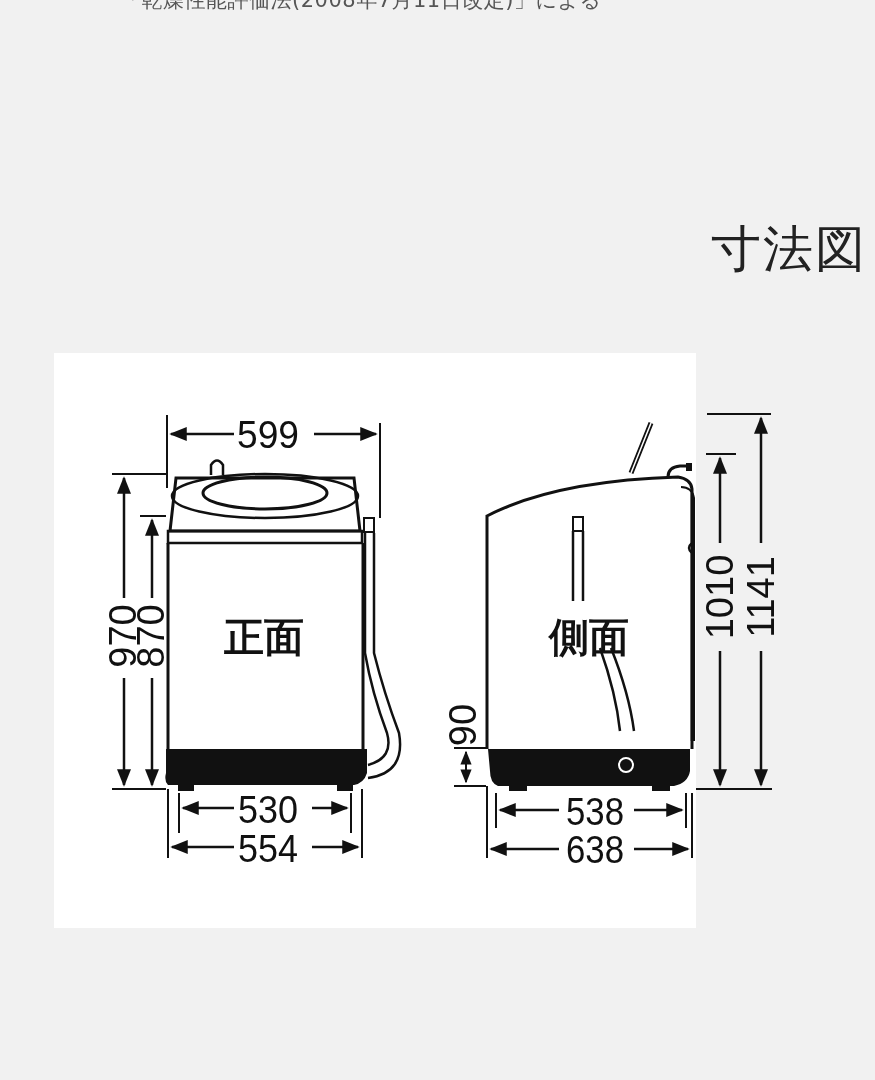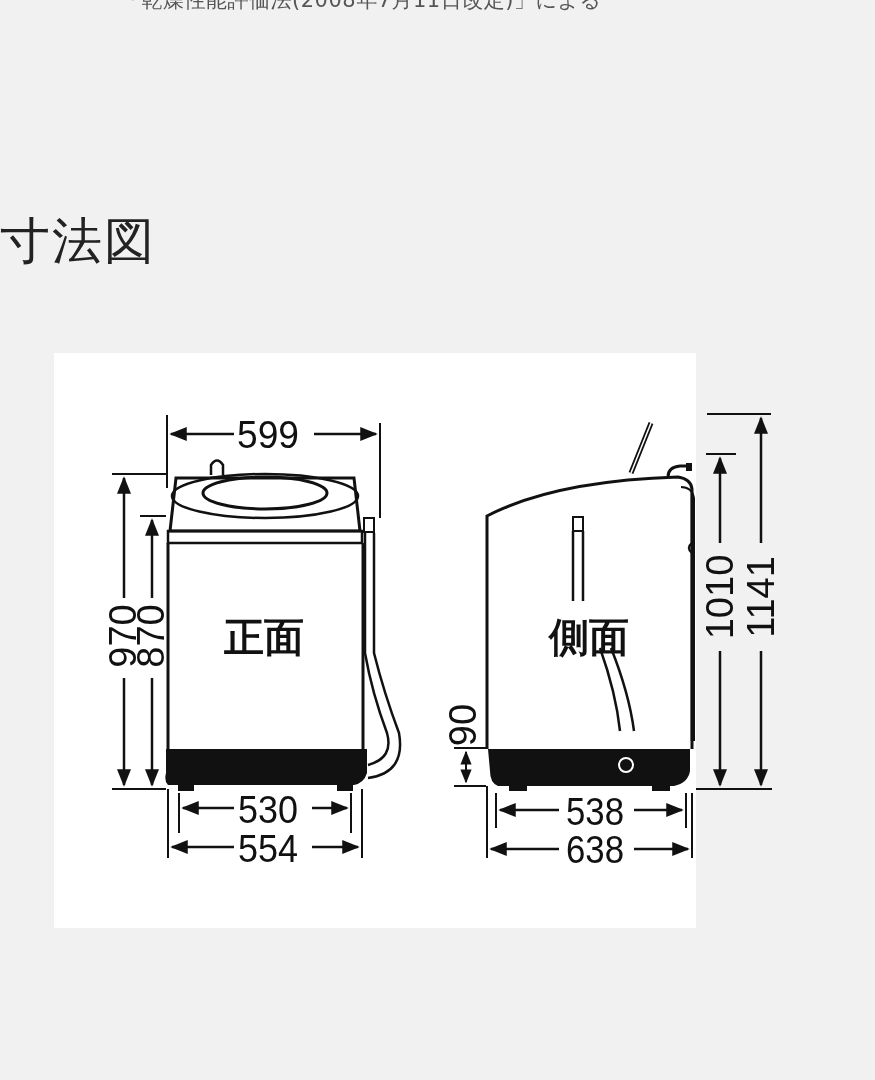--- a/index.html
+++ b/index.html
@@ -10,22 +10,22 @@
     position: relative;
     color: #222;
   }
   .top-note {
     position: absolute; left: 120px; top: -14px;
     font-size: 21px; color: #555; letter-spacing: 0.5px;
     white-space: nowrap;
   }
   .section-title {
     position: absolute; left: 0; right: 0; top: 208px;
-    text-align: left; font-size: 50px; color: #222;
-    font-weight: normal; margin: 0; letter-spacing: 2px;
+    text-align: right; font-size: 50px; color: #222;
+    font-weight: normal; margin: 8px; letter-spacing: 2px;
   }
   .panel {
     position: absolute; left: 54px; top: 353px;
     width: 642px; height: 575px; background: #ffffff;
   }
   .panel svg { position: absolute; left: 0; top: 0; }
   .dim {
     font-family: "Liberation Sans", "DejaVu Sans", sans-serif;
     font-size: 38px; fill: #111;
   }

